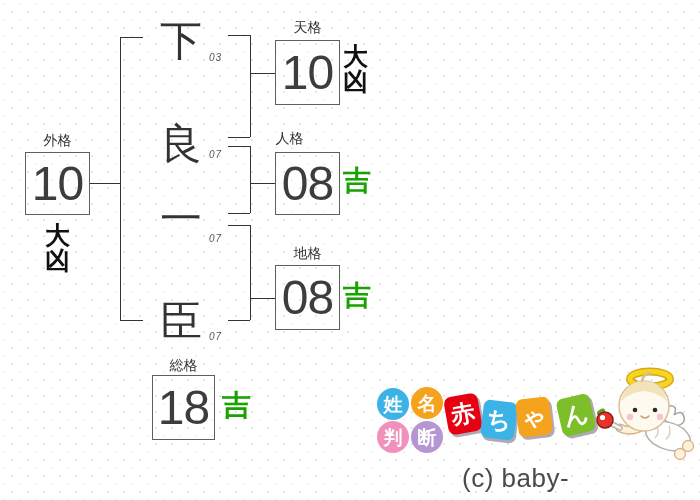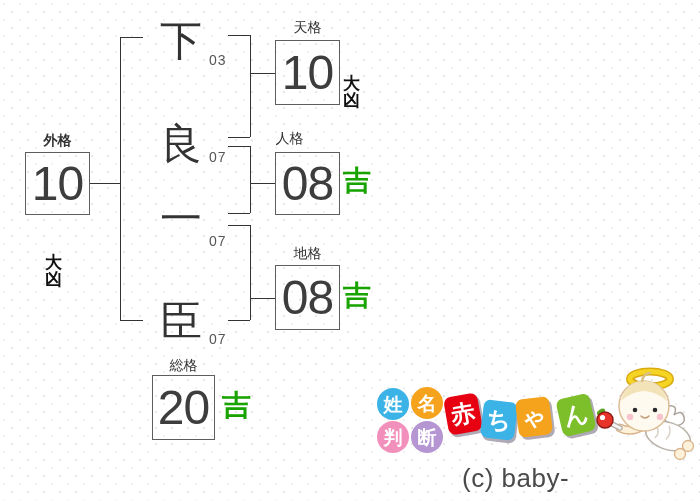--- a/index.html
+++ b/index.html
@@ -8,30 +8,30 @@
     position:relative;width:700px;height:500px;overflow:hidden;
     background-color:#ffffff;
     background-image:
       radial-gradient(circle, #e7e7e7 1.3px, rgba(255,255,255,0) 1.5px),
       radial-gradient(circle, #f1f1f1 1.3px, rgba(255,255,255,0) 1.5px);
     background-size:16px 16px,16px 16px;
     background-position:4px 4px,12px 12px;
   }
   .line{position:absolute;background:#333333;}
   .kanji{position:absolute;width:46px;text-align:center;font-size:42px;line-height:1;color:#333333;}
-  .strokenum{position:absolute;font-size:14px;line-height:1;color:#555555;letter-spacing:1px;}
+  .strokenum{position:absolute;font-size:10px;line-height:1;color:#555555;letter-spacing:1px;font-style:italic;}
   .kaku-label{position:absolute;font-size:14px;line-height:1.1;color:#333333;text-align:center;}
   .kaku-box{
     position:absolute;border:1px solid #5e5e5e;box-sizing:border-box;
     display:flex;align-items:center;justify-content:center;
     font-size:48px;color:#3d3d3d;letter-spacing:-1px;
   }
   .kaku-result{position:absolute;font-weight:700;line-height:1.0;}
   .vert{width:1.05em;word-break:break-all;}
-  .bad{color:#111111;font-size:17px;margin-top:31px;}
+  .bad{color:#111111;font-size:25px;}
   .good{color:#18a300;font-size:28px;}
   
   .logo-circle{
     position:absolute;width:32px;height:32px;border-radius:50%;
     display:flex;align-items:center;justify-content:center;
     color:#ffffff;font-weight:700;font-size:19px;line-height:1;
   }
   .logo-block{
     position:absolute;width:34px;height:38px;border-radius:7px;
     display:flex;align-items:center;justify-content:center;
@@ -70,21 +70,21 @@
 
   <div class="kanji" style="left:158px;top:20px;">下</div>
   <div class="strokenum" style="left:209px;top:53px;">03</div>
   <div class="kanji" style="left:158px;top:123px;">良</div>
   <div class="strokenum" style="left:209px;top:150px;">07</div>
   <div class="kanji" style="left:158px;top:198px;">一</div>
   <div class="strokenum" style="left:209px;top:234px;">07</div>
   <div class="kanji" style="left:158px;top:300px;">臣</div>
   <div class="strokenum" style="left:209px;top:332px;">07</div>
 
-  <div class="kaku-label" style="left:25px;top:133px;width:65px;font-weight:bold;">外格</div>
+  <div class="kaku-label" style="left:25px;top:133px;width:65px;">外格</div>
   <div class="kaku-box" style="left:25px;top:152px;width:65px;height:63px;">
     <span>10</span>
   </div>
   <div class="kaku-result vert bad" style="left:45px;top:223px;">大凶</div>
 
   <div class="kaku-label" style="left:275px;top:20px;width:65px;">天格</div>
   <div class="kaku-box" style="left:275px;top:40px;width:65px;height:65px;">
     <span>10</span>
   </div>
   <div class="kaku-result vert bad" style="left:343px;top:44px;">大凶</div>
@@ -96,21 +96,21 @@
   <div class="kaku-result good" style="left:343px;top:167px;">吉</div>
 
   <div class="kaku-label" style="left:275px;top:246px;width:65px;">地格</div>
   <div class="kaku-box" style="left:275px;top:265px;width:65px;height:65px;">
     <span>08</span>
   </div>
   <div class="kaku-result good" style="left:343px;top:282px;">吉</div>
 
   <div class="kaku-label" style="left:152px;top:358px;width:63px;">総格</div>
   <div class="kaku-box" style="left:152px;top:375px;width:63px;height:65px;">
-    <span>20</span>
+    <span>18</span>
   </div>
   <div class="kaku-result good" style="left:222px;top:391px;font-size:29px;">吉</div>
 
   <div>
     <div class="logo-circle c-blue" style="left:377px;top:388px;">姓</div>
     <div class="logo-circle c-orange" style="left:411px;top:387px;">名</div>
     <div class="logo-circle c-pink" style="left:377px;top:421px;">判</div>
     <div class="logo-circle c-purple" style="left:411px;top:421px;">断</div>
     <div class="logo-block c-red" style="left:446px;top:395px;transform:rotate(-10deg);">赤</div>
     <div class="logo-block c-blue" style="left:482px;top:401px;transform:rotate(7deg);">ち</div>

